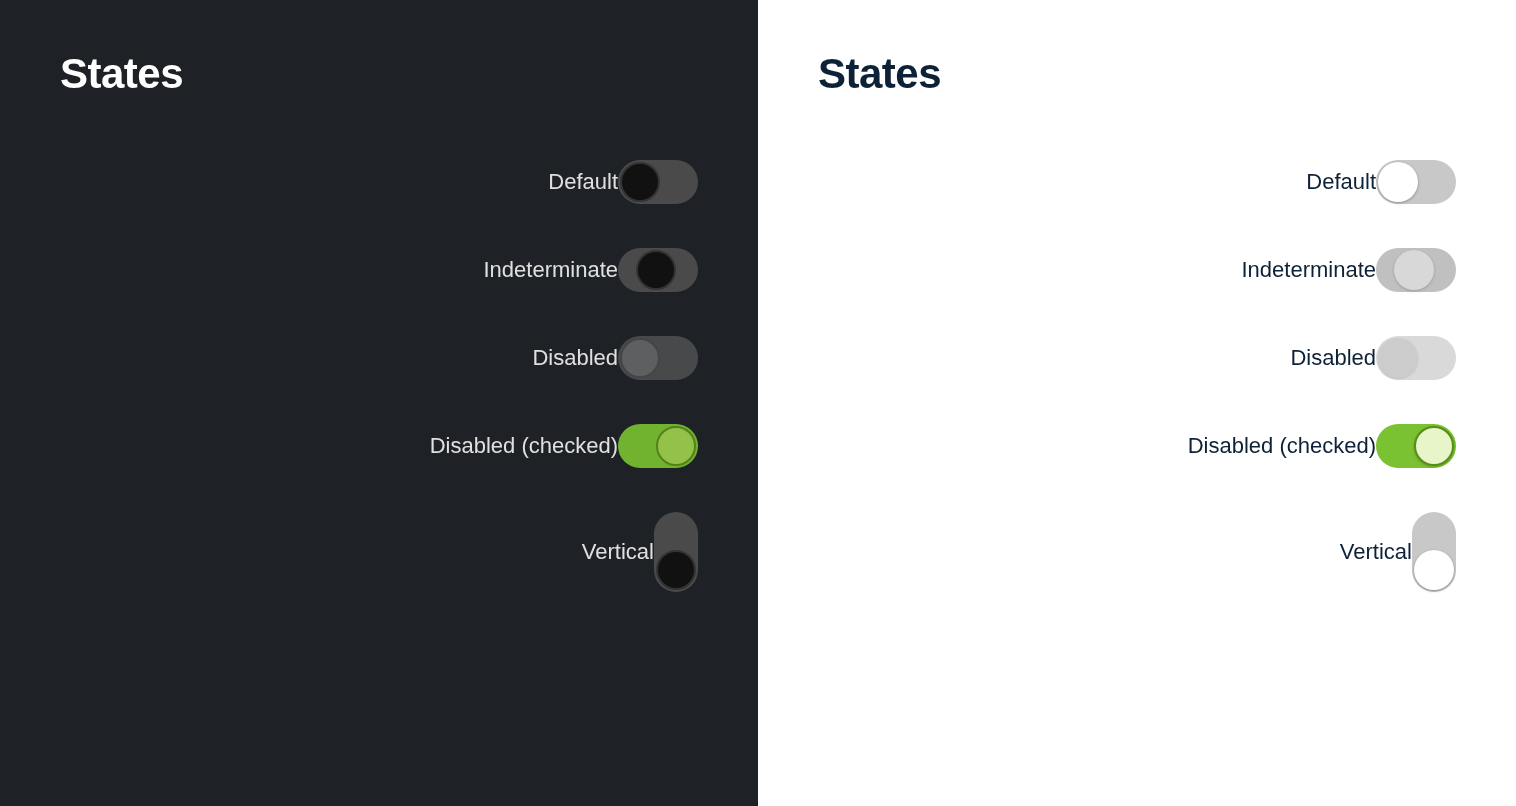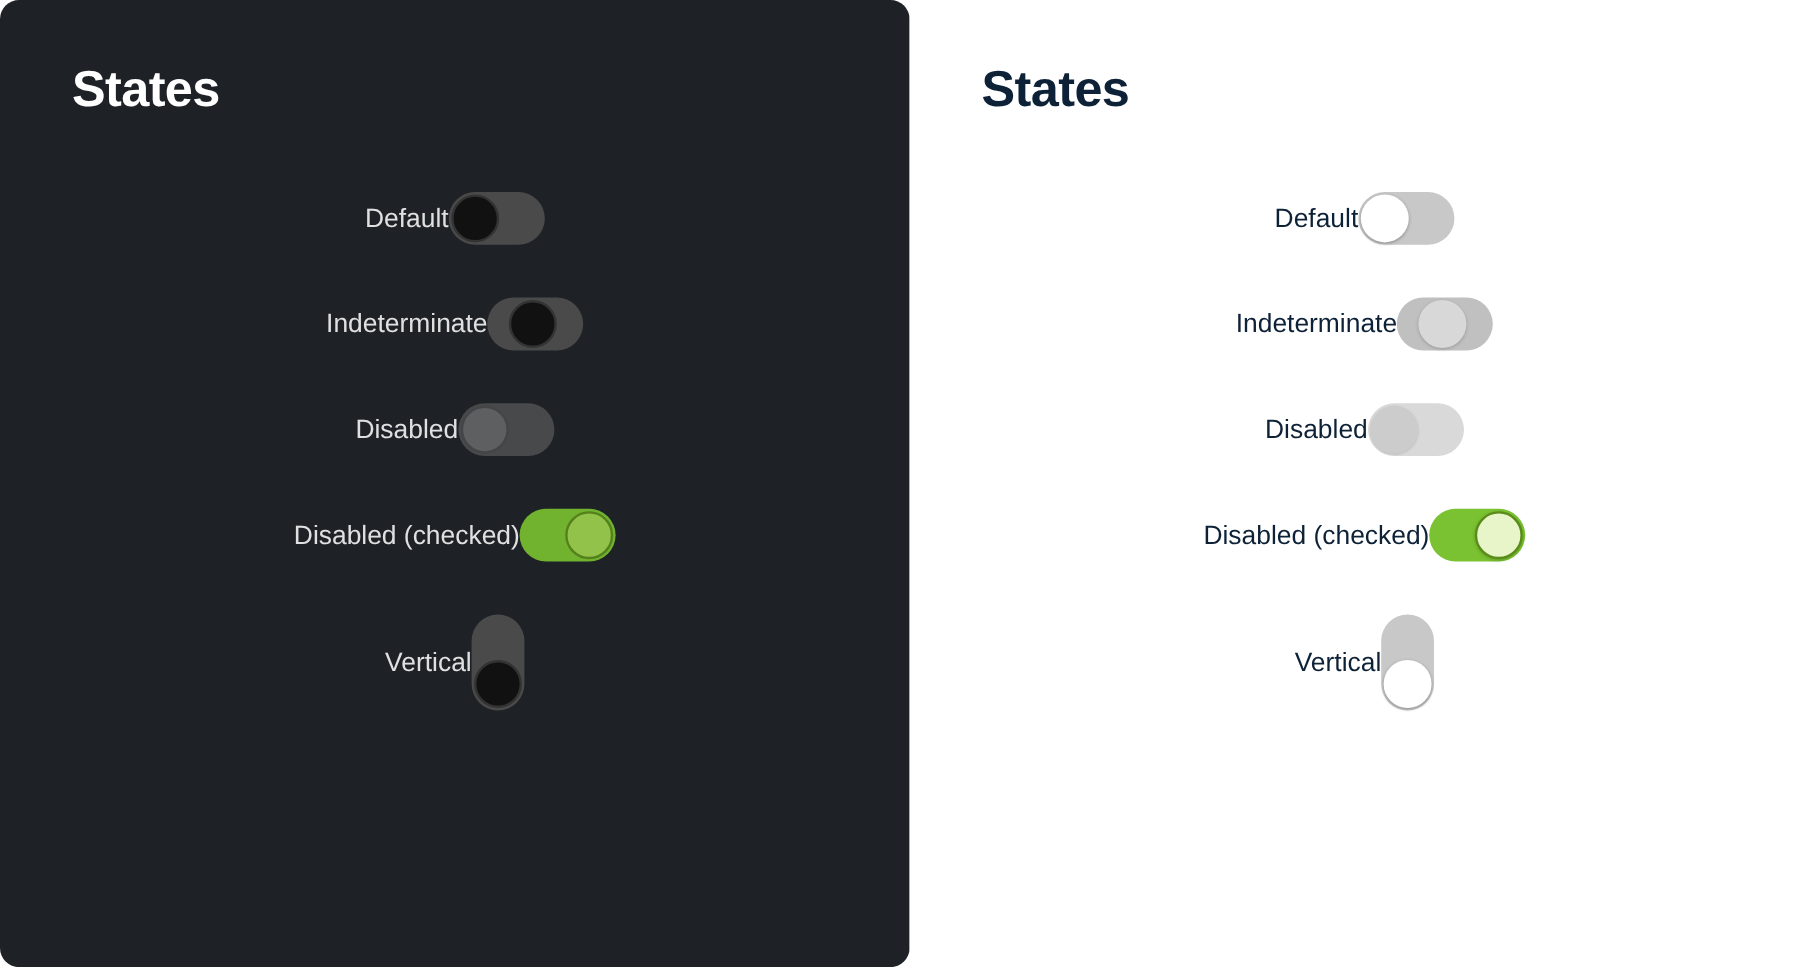--- a/index.html
+++ b/index.html
@@ -8,21 +8,20 @@
       display: flex;
       width: 1516px;
       height: 806px;
       font-family: -apple-system, BlinkMacSystemFont, 'Segoe UI', sans-serif;
       overflow: hidden;
     }
 
     .panel {
       flex: 1;
       padding: 50px 60px;
-      border-radius: 16px;
     }
 
     .panel-dark {
       background: #1e2126;
       color: #ffffff;
     }
 
     .panel-light {
       background: #ffffff;
       color: #0d2137;
@@ -39,21 +38,21 @@
       color: #ffffff;
     }
 
     .panel-light .panel-title {
       color: #0d2137;
     }
 
     .state-row {
       display: flex;
       align-items: center;
-      justify-content: center;
+      justify-content: flex-end;
       padding: 22px 0;
     }
 
     .state-label {
       font-size: 22px;
       font-weight: 400;
     }
 
     .panel-dark .state-label {
       color: #e0e0e0;

